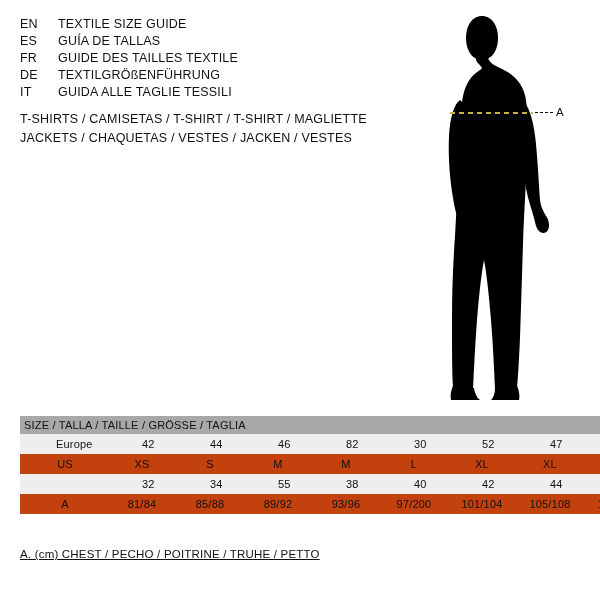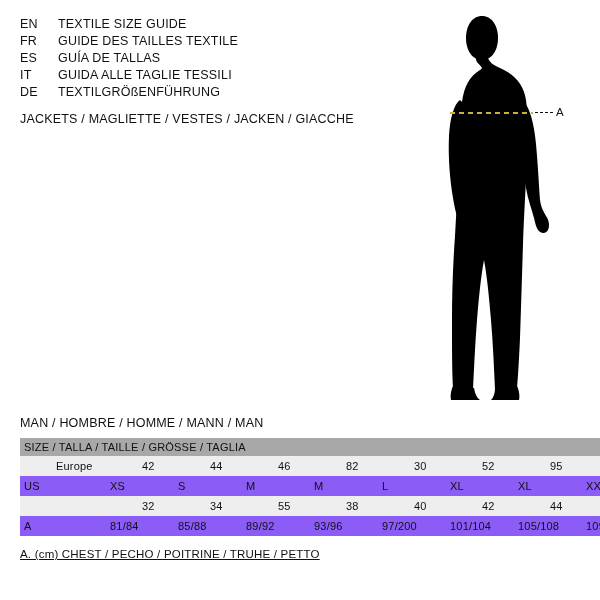--- a/index.html
+++ b/index.html
@@ -109,21 +109,21 @@
     letter-spacing: 0.2px;
     white-space: nowrap;
   }
   tr.header-row td {
     background: #a8a8a8;
     color: #111111;
     font-size: 11px;
     padding: 3px 0 3px 4px;
   }
   tr.zebra-light td { background: #eeeeee; padding-left: 36px; }
-  tr.zebra-dark td  { background: #8b5cf6; }
+  tr.zebra-dark td  { background: #c2410c; text-align: center; }
   .col-label { width: 86px; }
   .col-v { width: 68px; }
 
   .footnote {
     position: absolute;
     left: 20px;
     top: 548px;
     font-size: 11.5px;
     letter-spacing: 0.2px;
     white-space: nowrap;
@@ -134,39 +134,40 @@
 <body>
 
 <div class="page">
 
   <div class="lang-block">
     <div class="lang-row">
       <span class="lang-code">EN</span>
       <span class="lang-text">TEXTILE SIZE GUIDE</span>
     </div>
     <div class="lang-row">
+      <span class="lang-code">ES</span>
+      <span class="lang-text">GUÍA DE TALLAS</span>
+    </div>
+    <div class="lang-row">
       <span class="lang-code">FR</span>
       <span class="lang-text">GUIDE DES TAILLES TEXTILE</span>
     </div>
     <div class="lang-row">
-      <span class="lang-code">ES</span>
-      <span class="lang-text">GUÍA DE TALLAS</span>
+      <span class="lang-code">DE</span>
+      <span class="lang-text">TEXTILGRÖßENFÜHRUNG</span>
     </div>
     <div class="lang-row">
       <span class="lang-code">IT</span>
       <span class="lang-text">GUIDA ALLE TAGLIE TESSILI</span>
     </div>
-    <div class="lang-row">
-      <span class="lang-code">DE</span>
-      <span class="lang-text">TEXTILGRÖßENFÜHRUNG</span>
-    </div>
   </div>
 
   <div class="garment-block">
-    <div class="garment-line">JACKETS / MAGLIETTE / VESTES / JACKEN / GIACCHE</div>
+    <div class="garment-line">T-SHIRTS / CAMISETAS / T-SHIRT / T-SHIRT / MAGLIETTE</div>
+    <div class="garment-line">JACKETS / CHAQUETAS / VESTES / JACKEN / VESTES</div>
   </div>
 
   <div class="figure-area">
     <svg width="180" height="400" viewBox="0 0 180 400" xmlns="http://www.w3.org/2000/svg">
       <g fill="#000000">
 
         <path d="M62 8 C52 8 46 18 46 30 C46 42 52 52 62 52 C72 52 78 42 78 30 C78 18 72 8 62 8 Z"></path>
 
         <path d="M56 50 L68 50 C70 56 76 58 84 62 C96 68 104 78 106 92
                  C108 108 108 128 107 150
@@ -198,21 +199,20 @@
       </g>
 
       <line x1="30" y1="105" x2="113" y2="105" stroke="#c9b23c" stroke-width="2" stroke-dasharray="5,4"></line>
     </svg>
   </div>
 
   <div class="measure-dashes"></div>
   <div class="measure-label">A</div>
 
   <div class="table-block">
-    <div class="table-title">MAN / HOMBRE / HOMME / MANN / MAN</div>
     <table class="size-table">
       <colgroup>
         <col class="col-label">
           <col class="col-v">
           <col class="col-v">
           <col class="col-v">
           <col class="col-v">
         <col class="col-v">
           <col class="col-v">
           <col class="col-v">
@@ -224,21 +224,21 @@
         </tr>
 
         <tr class="zebra-light">
           <td>Europe</td>
           <td>42</td>
           <td>44</td>
           <td>46</td>
           <td>82</td>
           <td>30</td>
           <td>52</td>
-          <td>95</td>
+          <td>47</td>
           <td>56</td>
         </tr>
 
         <tr class="zebra-dark">
           <td>US</td>
           <td>XS</td>
           <td>S</td>
           <td>M</td>
           <td>M</td>
           <td>L</td>

